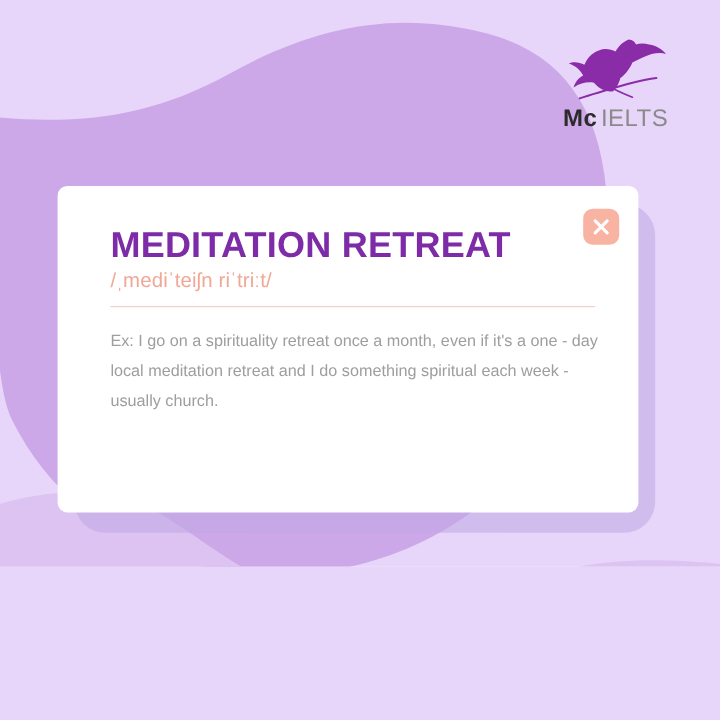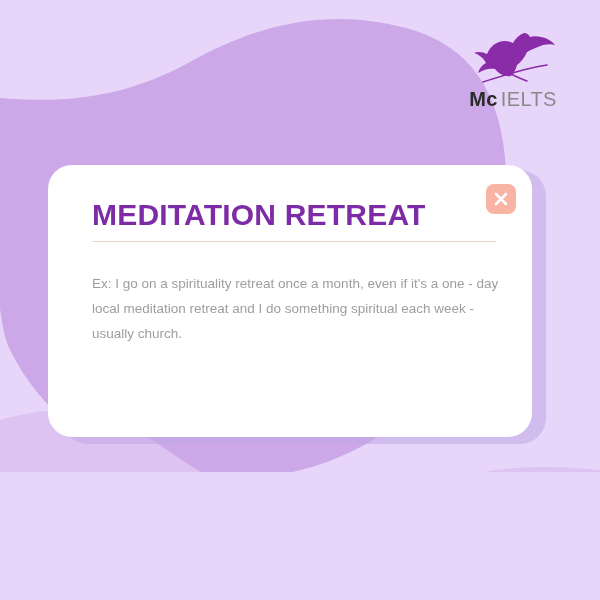--- a/index.html
+++ b/index.html
@@ -70,25 +70,25 @@
     width: 484px;
     height: 274px;
     border-radius: 26px;
     background: #BFA8E4;
     opacity: 0.55;
     filter: blur(0.5px);
   }
   .card {
     position: absolute;
     left: 48px;
-    top: 165px;
+    top: 155px;
     width: 484px;
     height: 272px;
     background: #FFFFFF;
-    border-radius: 24px;
+    border-radius: 8px;
   }
 
   .close-button {
     position: absolute;
     right: 16px;
     top: 19px;
     width: 30px;
     height: 30px;
     border-radius: 8px;
     background: #F9B3A3;
@@ -127,21 +127,21 @@
     background: #F3CFC6;
   }
   .translation {
     margin-top: 24px;
     font-size: 16px;
     font-weight: bold;
     color: #7D2BA6;
     line-height: 1.2;
   }
   .example {
-    margin-top: 30px;
+    margin-top: 16px;
     width: 412px;
     font-size: 13.5px;
     color: #9E9E9E;
     line-height: 1.85;
   }
 </style>
 </head>
 <body>
 
 <div id="stage">
@@ -193,19 +193,20 @@
   <div class="card">
 
     <button class="close-button" aria-label="Close">
       <svg viewBox="0 0 30 30" width="30" height="30" aria-hidden="true">
         <path d="M10,10 L20,20 M20,10 L10,20" stroke="#FFFFFF" stroke-width="2.6" stroke-linecap="round"></path>
       </svg>
     </button>
 
     <div class="card-inner">
       <div class="word-title">MEDITATION RETREAT</div>
+      <div class="phonetic">/ˌmediˈteiʃn riˈtriːt/</div>
       <div class="divider"></div>
       <div class="example">Ex: I go on a spirituality retreat once a month, even if it's a one - day local meditation retreat and I do something spiritual each week - usually church.</div>
     </div>
 
   </div>
 
 </div>
 
 </body></html>

